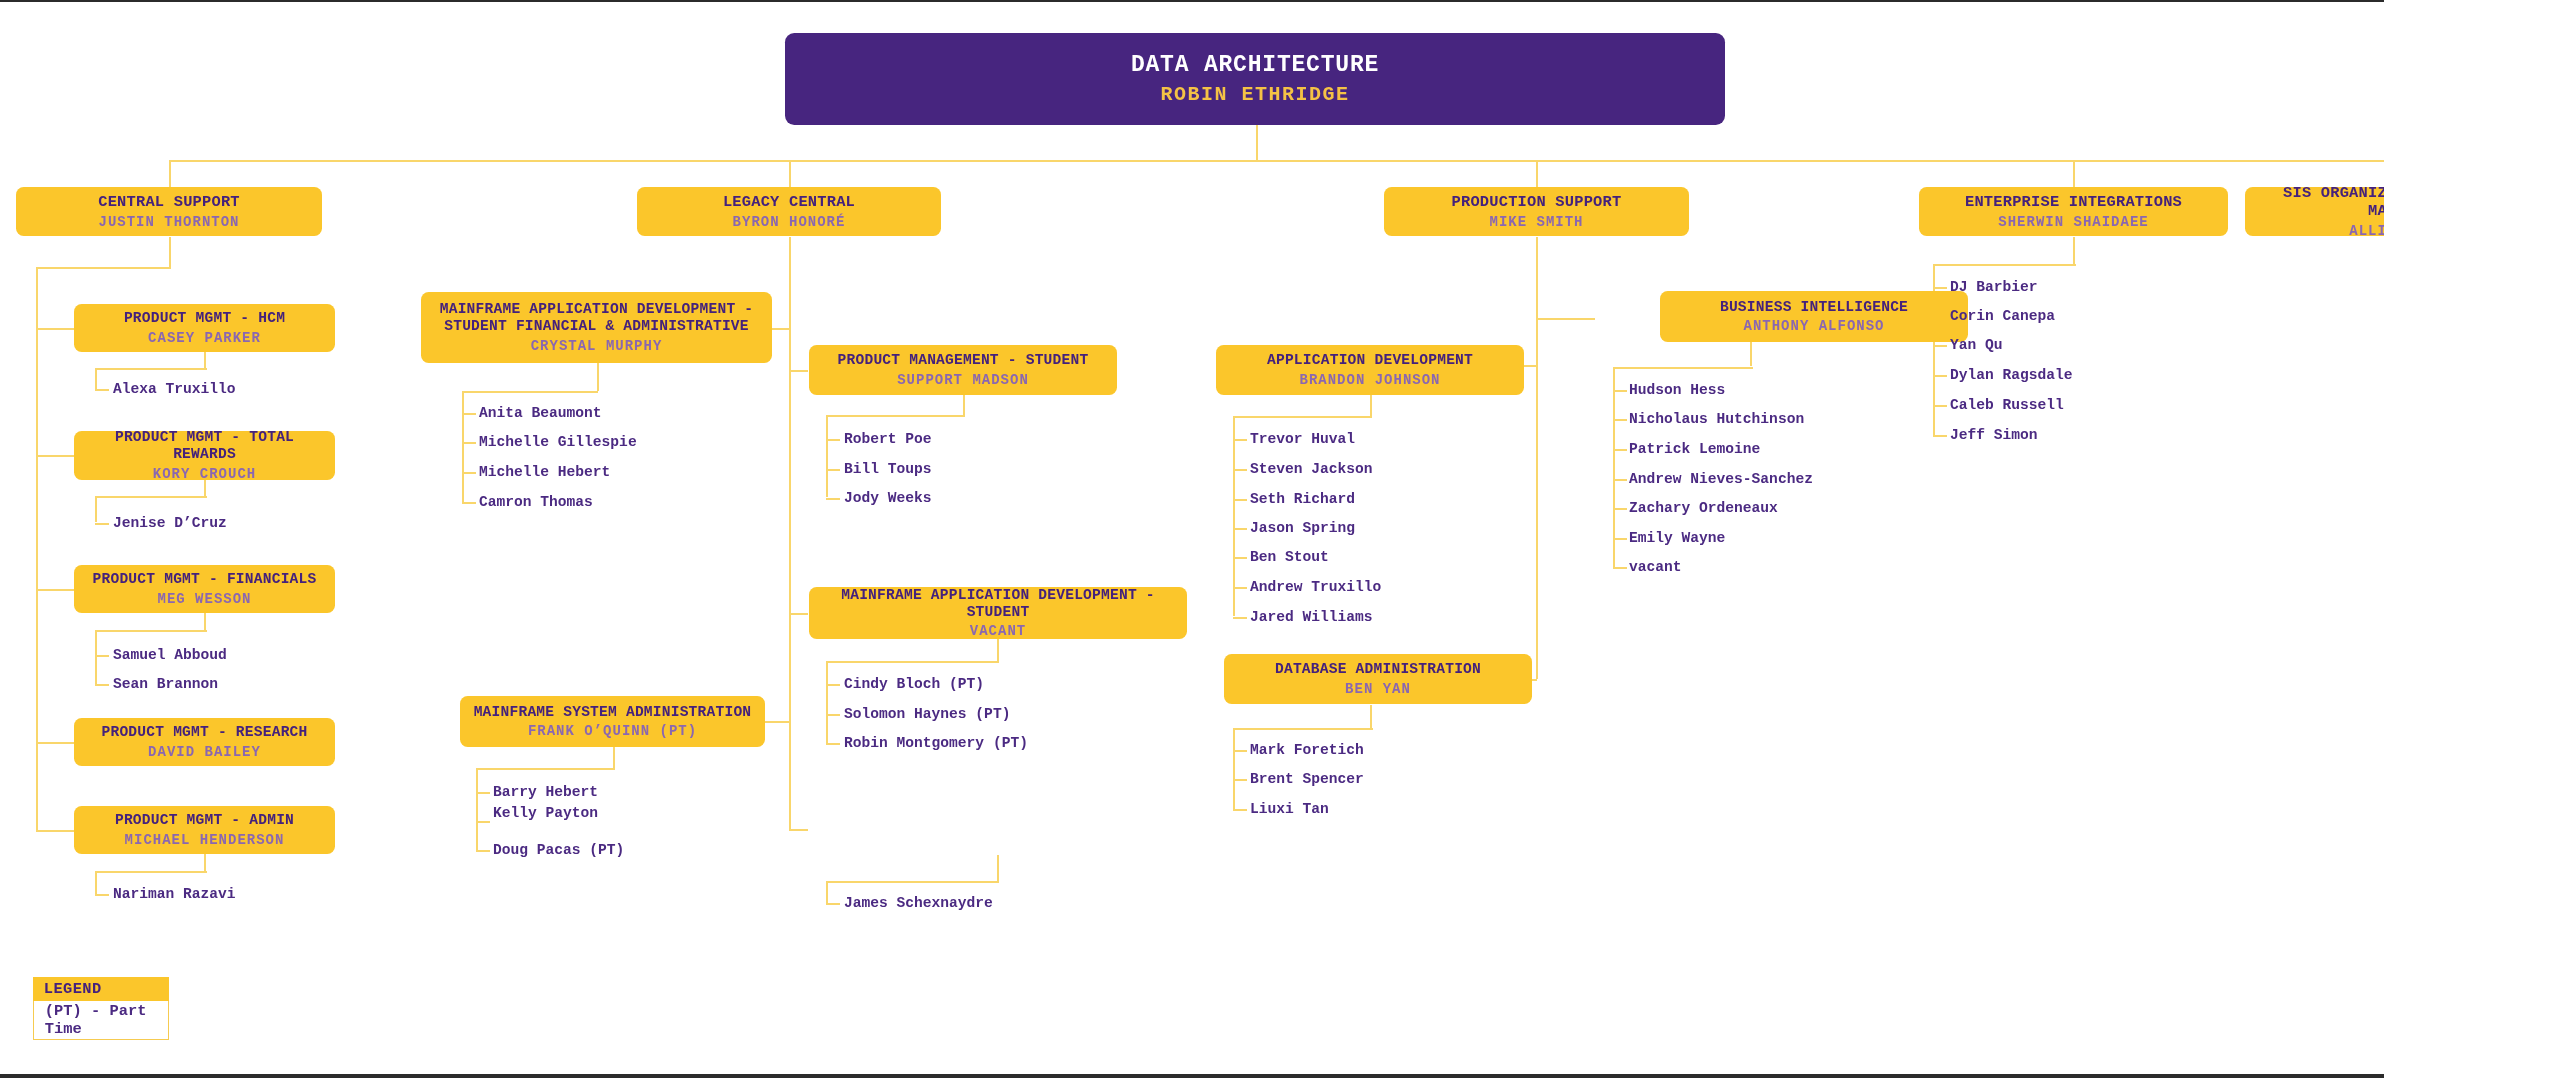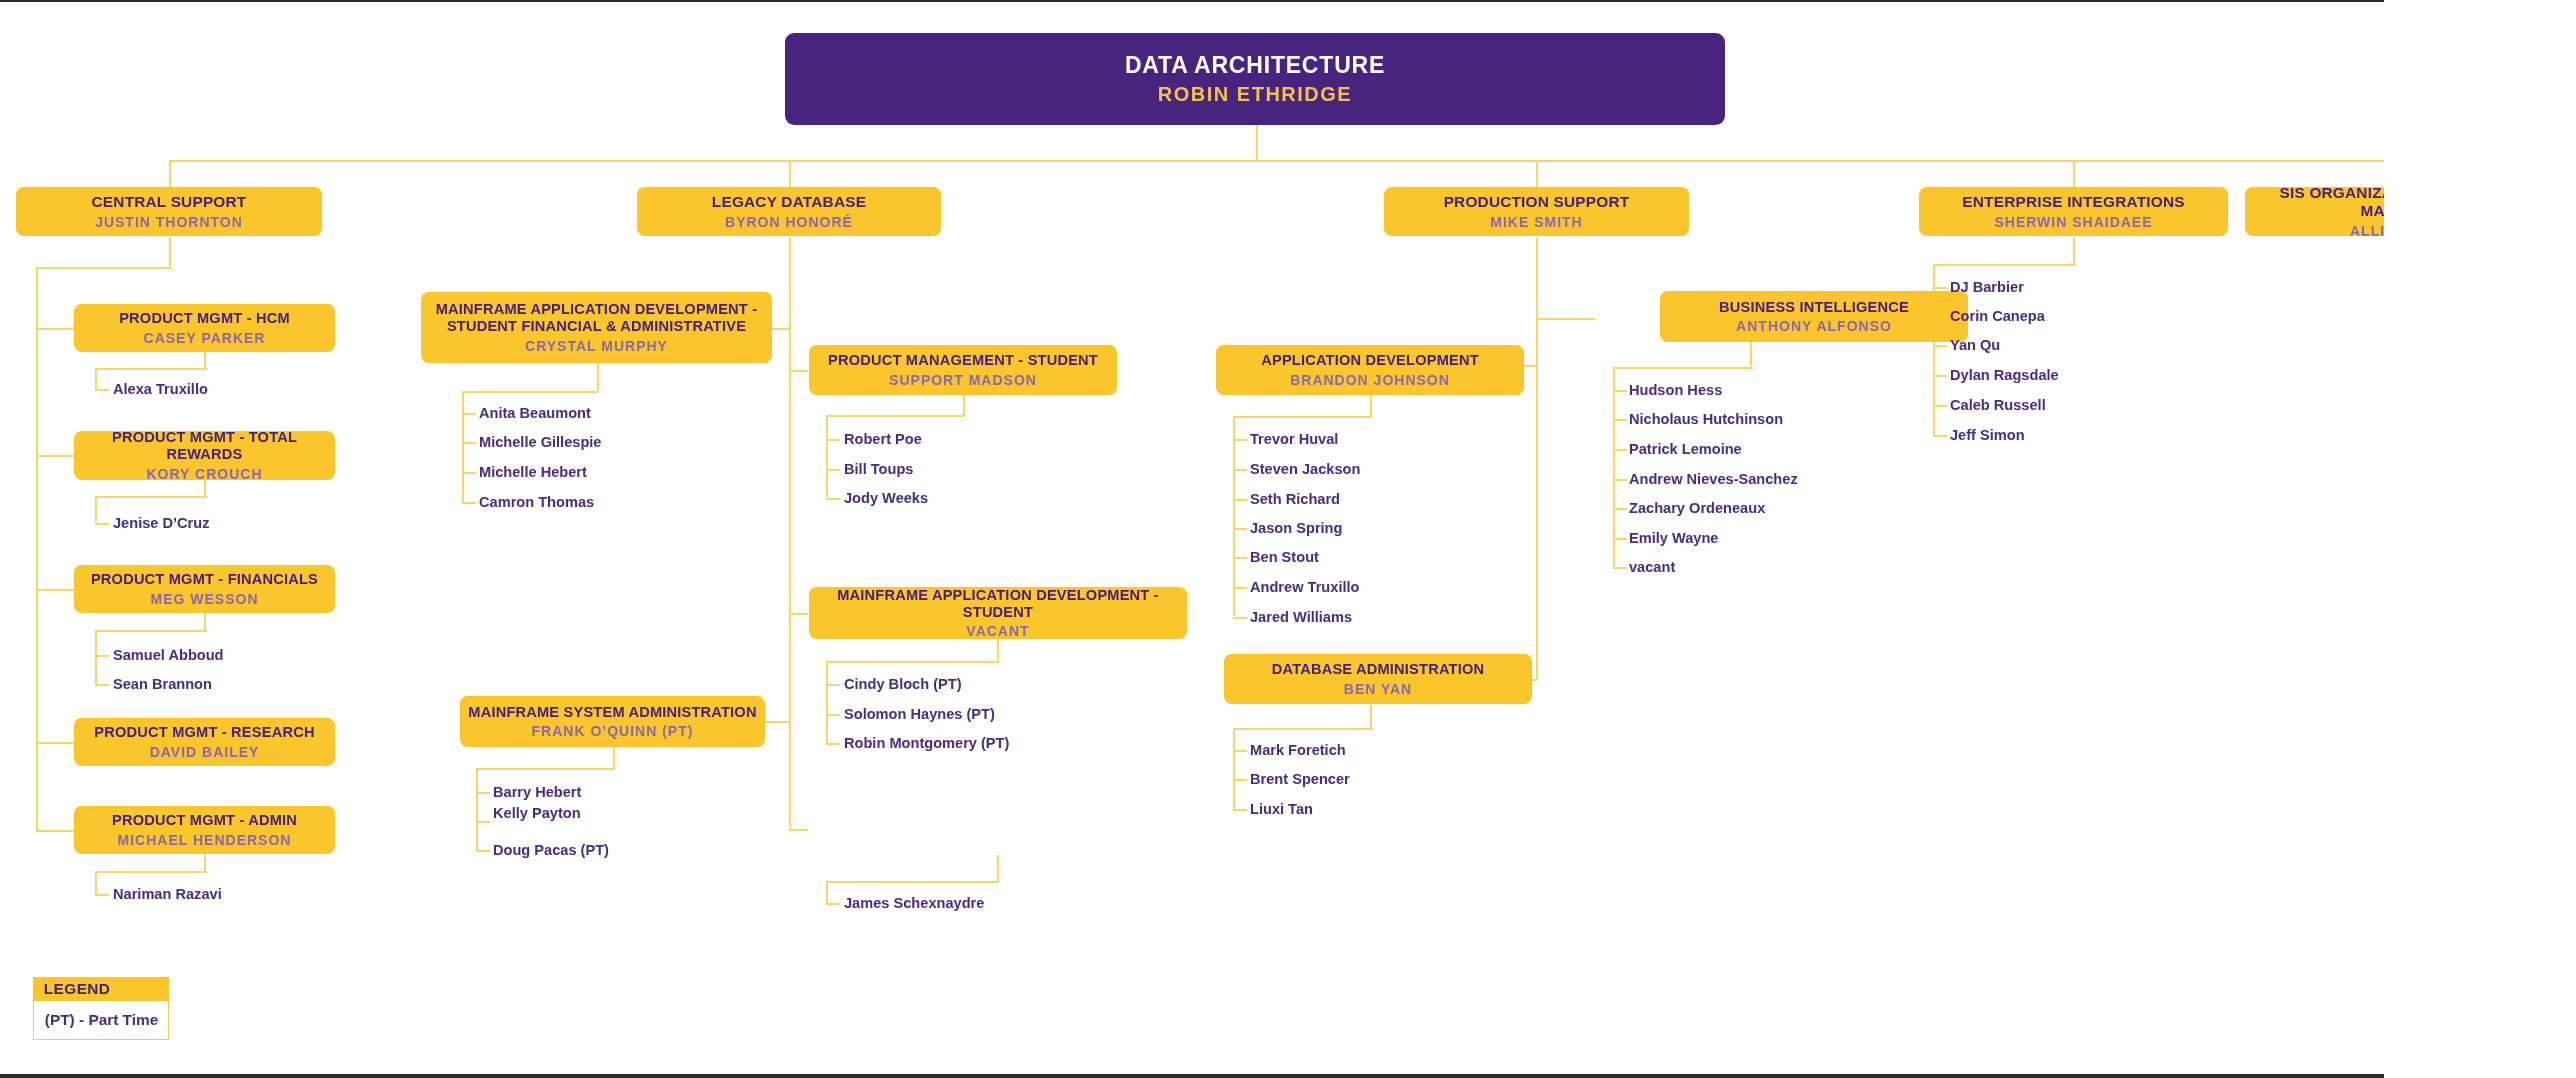--- a/index.html
+++ b/index.html
@@ -1,17 +1,17 @@
 <!DOCTYPE html>
 <html style="font-size:12.3px"><head>
 <meta charset="utf-8">
 <style>
   html,body{margin:0;padding:0;background:#ffffff;}
   #stage{position:relative;width:2384px;height:1078px;background:#ffffff;overflow:hidden;
-         font-family:Liberation Sans, sans-serif;}
+         font-family:Liberation Mono, monospace;}
   .edge{position:absolute;left:0;width:100%;background:#2b2b2b;}
   .h,.v{position:absolute;background:#F9D66B;}
   .box{position:absolute;background:#FBC62B;border-radius:7.7px;display:flex;flex-direction:column;
        align-items:center;justify-content:center;text-align:center;padding:3.1px 6.2px;box-sizing:border-box;}
   .box .t{font-weight:bold;color:#44217C;font-size:14.6px;letter-spacing:0.2px;line-height:1.18;}
   .box .s{color:#8A67B1;font-size:14px;letter-spacing:1px;font-weight:bold;margin-top:2.3px;}
   .branch .t{font-size:15.4px;}
   .rootbox{background:#47257F;border-radius:9.2px;}
   .rootbox .t{color:#ffffff;font-size:23px;letter-spacing:0.8px;}
   .rootbox .s{color:#F5C245;font-size:20px;letter-spacing:1.5px;margin-top:4.6px;}
@@ -156,21 +156,21 @@
   <div class="box rootbox" style="left:785px;top:33px;width:940px;height:92px">
     <div class="t">DATA ARCHITECTURE</div>
     <div class="s">ROBIN ETHRIDGE</div>
   </div>
 
   <div class="box branch" style="left:16px;top:187px;width:306px;height:49px">
     <div class="t">CENTRAL SUPPORT</div>
     <div class="s">JUSTIN THORNTON</div>
   </div>
   <div class="box branch" style="left:637px;top:187px;width:304px;height:49px">
-    <div class="t">LEGACY DATABASE</div>
+    <div class="t">LEGACY CENTRAL</div>
     <div class="s">BYRON HONORÉ</div>
   </div>
   <div class="box branch" style="left:1384px;top:187px;width:305px;height:49px">
     <div class="t">PRODUCTION SUPPORT</div>
     <div class="s">MIKE SMITH</div>
   </div>
   <div class="box branch" style="left:1919px;top:187px;width:309px;height:49px">
     <div class="t">ENTERPRISE INTEGRATIONS</div>
     <div class="s">SHERWIN SHAIDAEE</div>
   </div>

